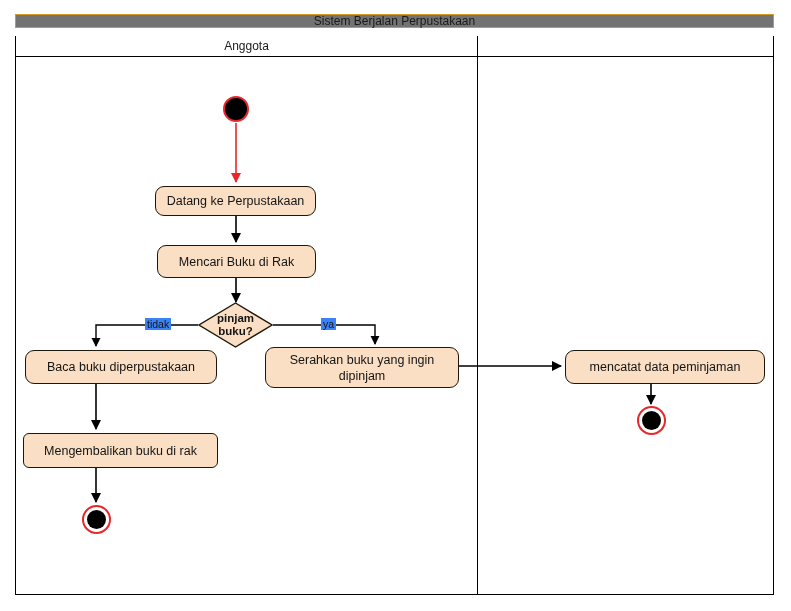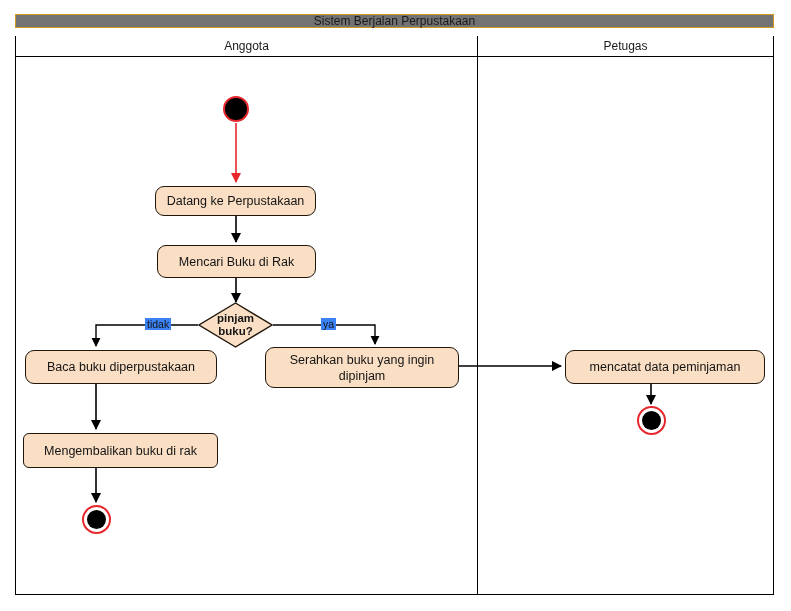--- a/index.html
+++ b/index.html
@@ -201,23 +201,20 @@
   <div class="diagram-frame">
 
     <div class="title-bar">
       <span class="title-bar-label">Sistem Berjalan Perpustakaan</span>
     </div>
 
     <div class="lane-head-row">
       <div class="lane-head left">
         <span class="lane-head-label">Anggota</span>
       </div>
-      <div class="lane-head right">
-        <span class="lane-head-label">Petugas</span>
-      </div>
     </div>
 
     <div class="lane-body-row">
       <div class="lane-body left"></div>
       <div class="lane-body right"></div>
     </div>
 
   </div>
 
   <svg id="edges" width="791" height="611" viewBox="0 0 791 611">

